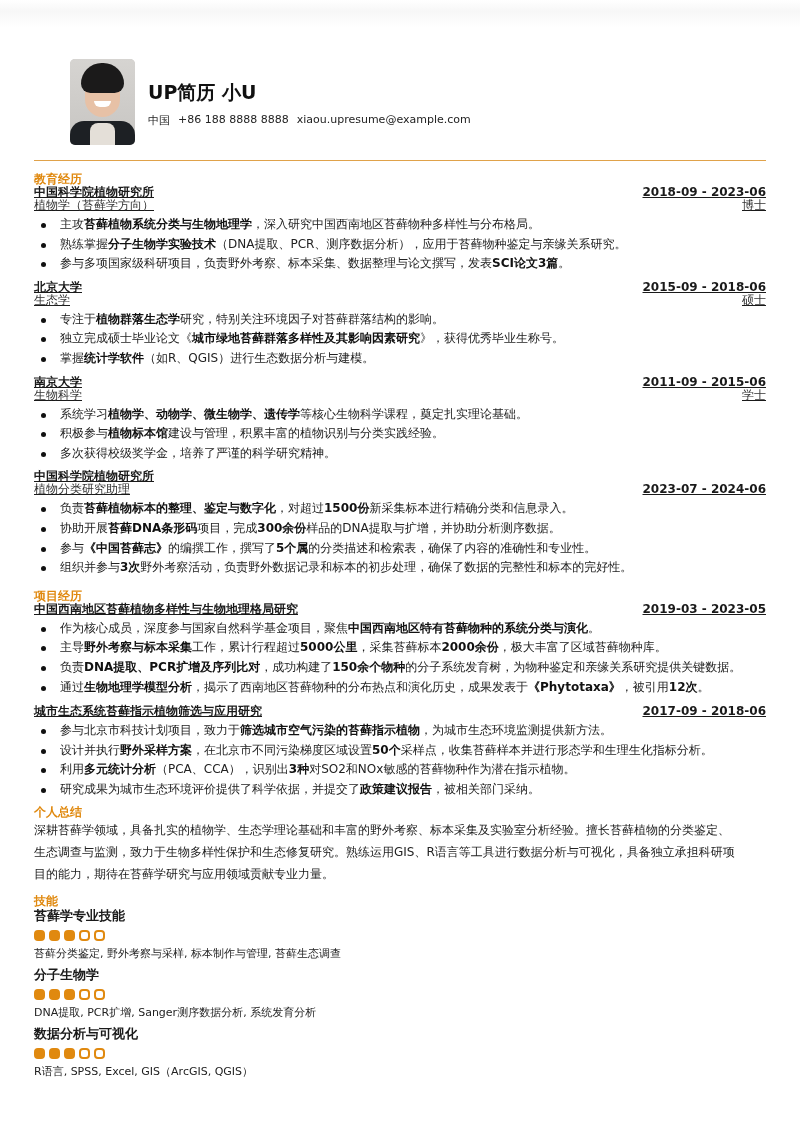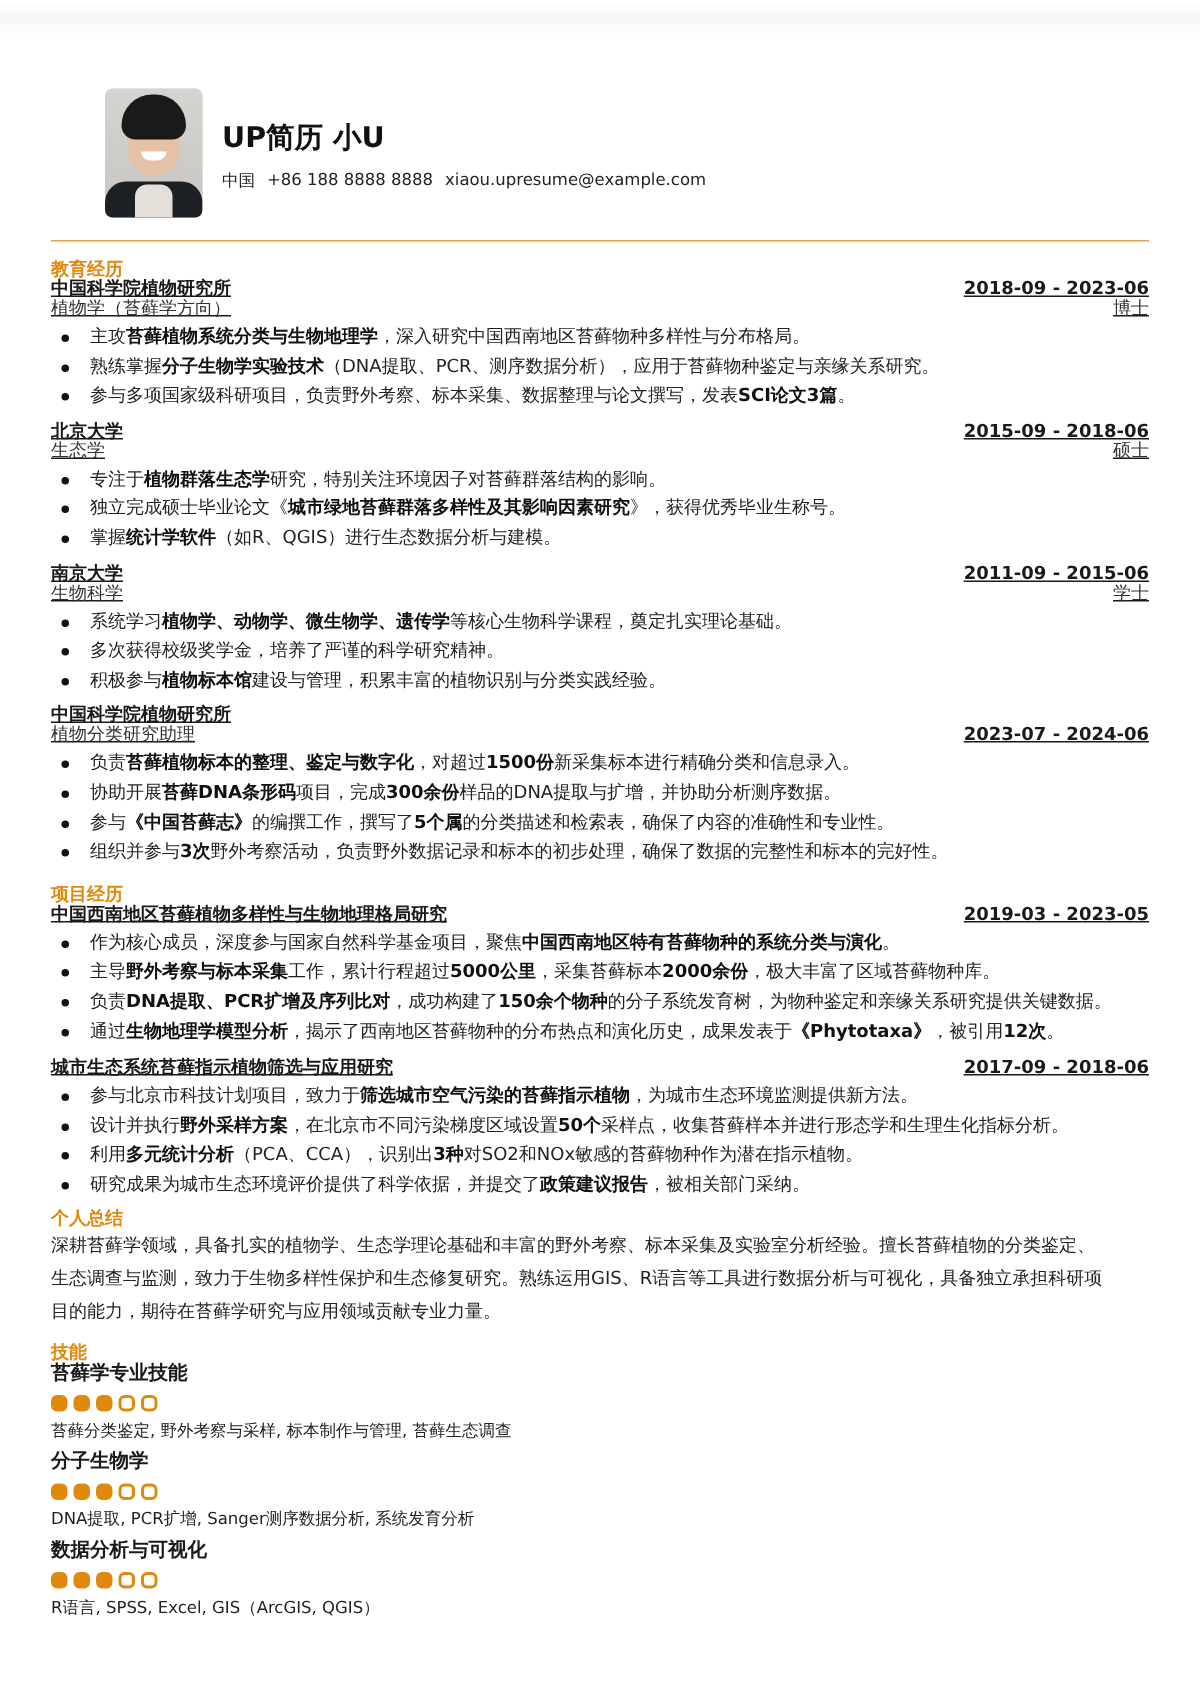--- a/index.html
+++ b/index.html
@@ -103,22 +103,22 @@
         <div class="row">
           <div class="org">南京大学</div>
           <div class="date">2011-09 - 2015-06</div>
         </div>
         <div class="row">
           <div class="sub">生物科学</div>
           <div class="degree">学士</div>
         </div>
         <ul class="bullets">
           <li><span>系统学习</span><b>植物学、动物学、微生物学、遗传学</b><span>等核心生物科学课程，奠定扎实理论基础。</span></li>
+          <li><span>积极参与</span><b>植物标本馆</b><span>建设与管理，积累丰富的植物识别与分类实践经验。</span></li>
           <li><span>多次获得校级奖学金，培养了严谨的科学研究精神。</span></li>
-          <li><span>积极参与</span><b>植物标本馆</b><span>建设与管理，积累丰富的植物识别与分类实践经验。</span></li>
         </ul>
       </div>
     </div>
 
   <div id="work-list">
       <div class="entry">
         <div class="row">
           <div class="org">中国科学院植物研究所</div>
         </div>
         <div class="row">

